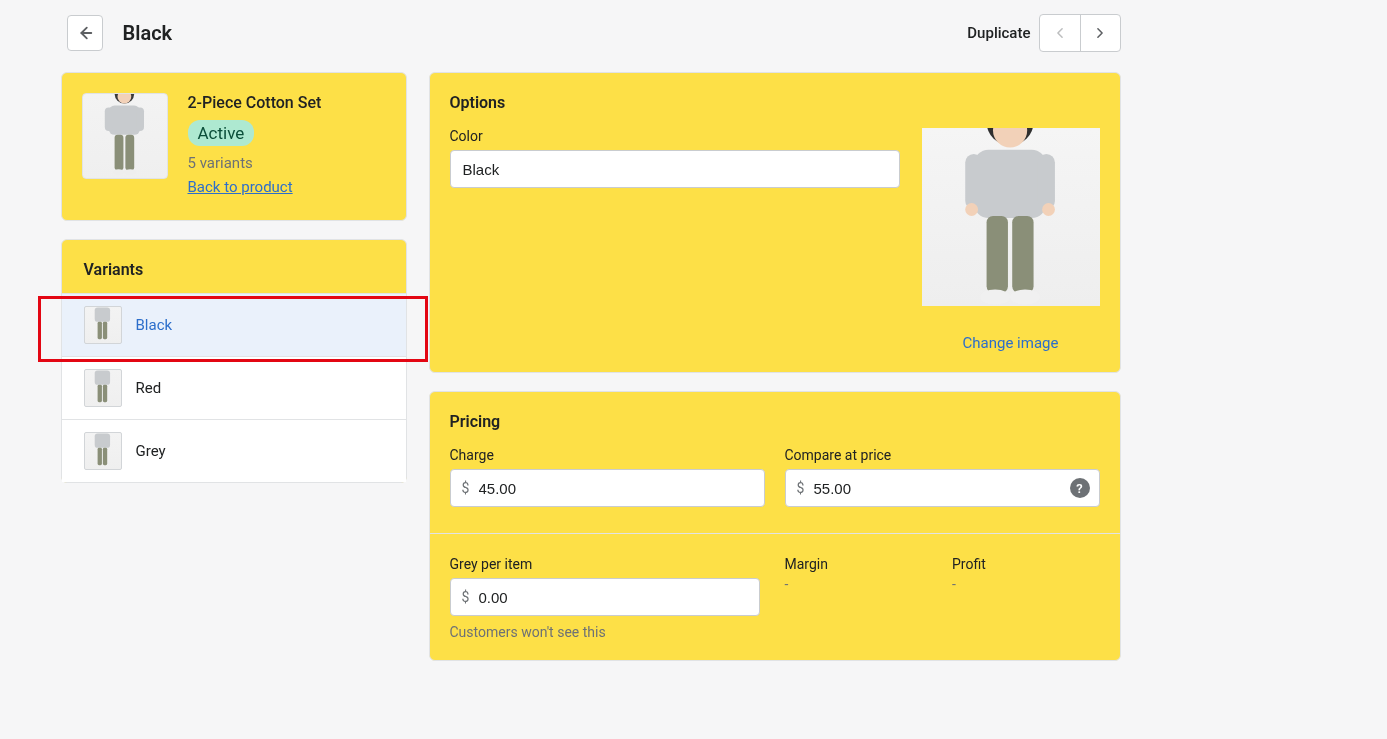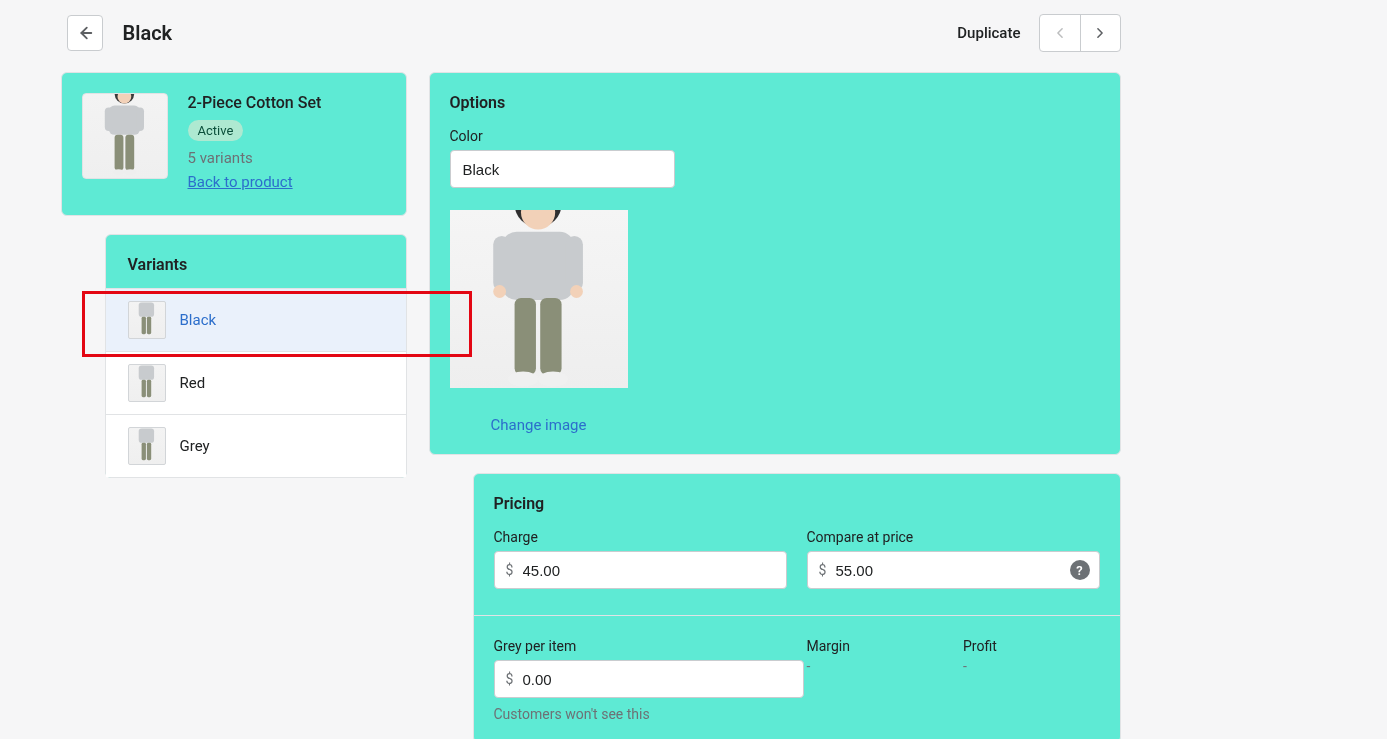--- a/index.html
+++ b/index.html
@@ -40,21 +40,21 @@
     justify-content: center;
     cursor: pointer;
   }
   .title {
     font-size: 20px;
     font-weight: 600;
   }
   .header-right {
     display: flex;
     align-items: center;
-    gap: 18px;
+    gap: 8px;
   }
   .dup-btn {
     font-size: 15px;
     font-weight: 500;
     cursor: pointer;
   }
   .nav-pair {
     display: flex;
     border: 1px solid #c9cccf;
     border-radius: 4px;
@@ -74,25 +74,25 @@
   
   .columns {
     display: flex;
     gap: 22px;
     align-items: flex-start;
   }
   .col-left { width: 346px; }
   .col-right { flex: 1; }
 
   .card {
-    background: #5eead4;
+    background: #fde047;
     border: 1px solid #e1e3e5;
     border-radius: 6px;
   }
-  .card + .card { margin-top: 18px; margin-left: 44px; }
+  .card + .card { margin-top: 18px; }
   .card-pad { padding: 20px; }
 
   
   .product-card {
     display: flex;
     gap: 20px;
     padding: 20px 20px 24px 20px;
   }
   .product-thumb {
     width: 86px; height: 86px;
@@ -102,21 +102,21 @@
     display:flex; align-items:flex-end; justify-content:center;
     overflow:hidden;
   }
   .product-info .p-title {
     font-size: 16px; font-weight: 500; margin-bottom: 8px;
   }
   .badge {
     display:inline-block;
     background:#aee9d1;
     color:#0b4f3a;
-    font-size:13px;
+    font-size:17px;
     padding:3px 10px;
     border-radius:12px;
     margin-bottom:8px;
   }
   .variant-count { color:#6d7175; margin-bottom:6px; font-size:15px; }
   .link { color:#2c6ecb; text-decoration: underline; cursor:pointer; font-size:15px; }
 
   
   .variants-card .v-head {
     padding: 20px 22px 14px 22px;
@@ -155,21 +155,21 @@
   .text-input {
     width:100%;
     height:38px;
     border:1px solid #c9cccf;
     border-radius:4px;
     padding:0 12px;
     font-size:15px;
     color:#202223;
     background:#fff;
   }
-  .options-row { display:flex; gap:22px; align-items:flex-start;flex-direction:column; }
+  .options-row { display:flex; gap:22px; align-items:flex-start; }
   .options-left { flex:1; }
   .options-image-wrap { width:178px; text-align:center; }
   .big-thumb {
     width:178px; height:178px;
     background:linear-gradient(#f5f5f5,#eeeeee);
     display:flex; align-items:flex-end; justify-content:center;
     overflow:hidden;
   }
   .change-image { color:#2c6ecb; cursor:pointer; font-size:15px; margin-top:28px; display:inline-block; }
 

